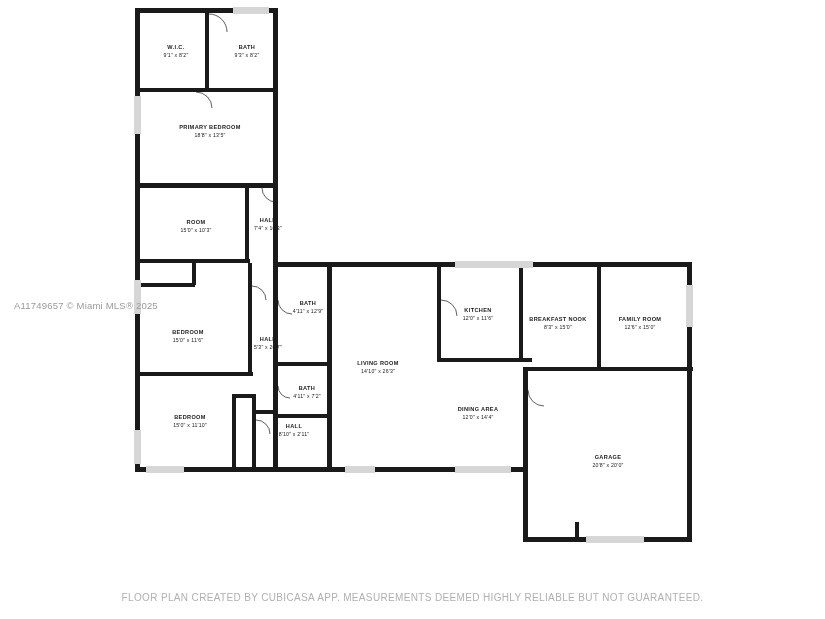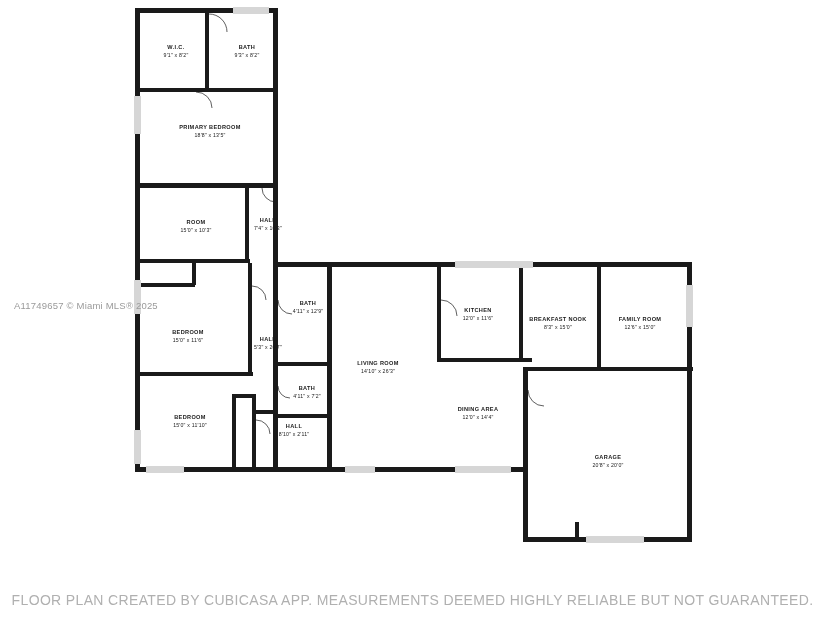--- a/index.html
+++ b/index.html
@@ -50,21 +50,21 @@
     font-size: 9.5px;
     color: #9a9a9a;
     letter-spacing: 0.2px;
     white-space: nowrap;
   }
   .footer-note {
     position: absolute;
     left: 50%;
     transform: translateX(-50%);
     top: 592px;
-    font-size: 14px;
+    font-size: 10px;
     color: #b0b0b0;
     letter-spacing: 0.35px;
     white-space: nowrap;
   }
   svg.plan {
     position: absolute;
     left: 0; top: 0;
     width: 825px;
     height: 619px;
   }

